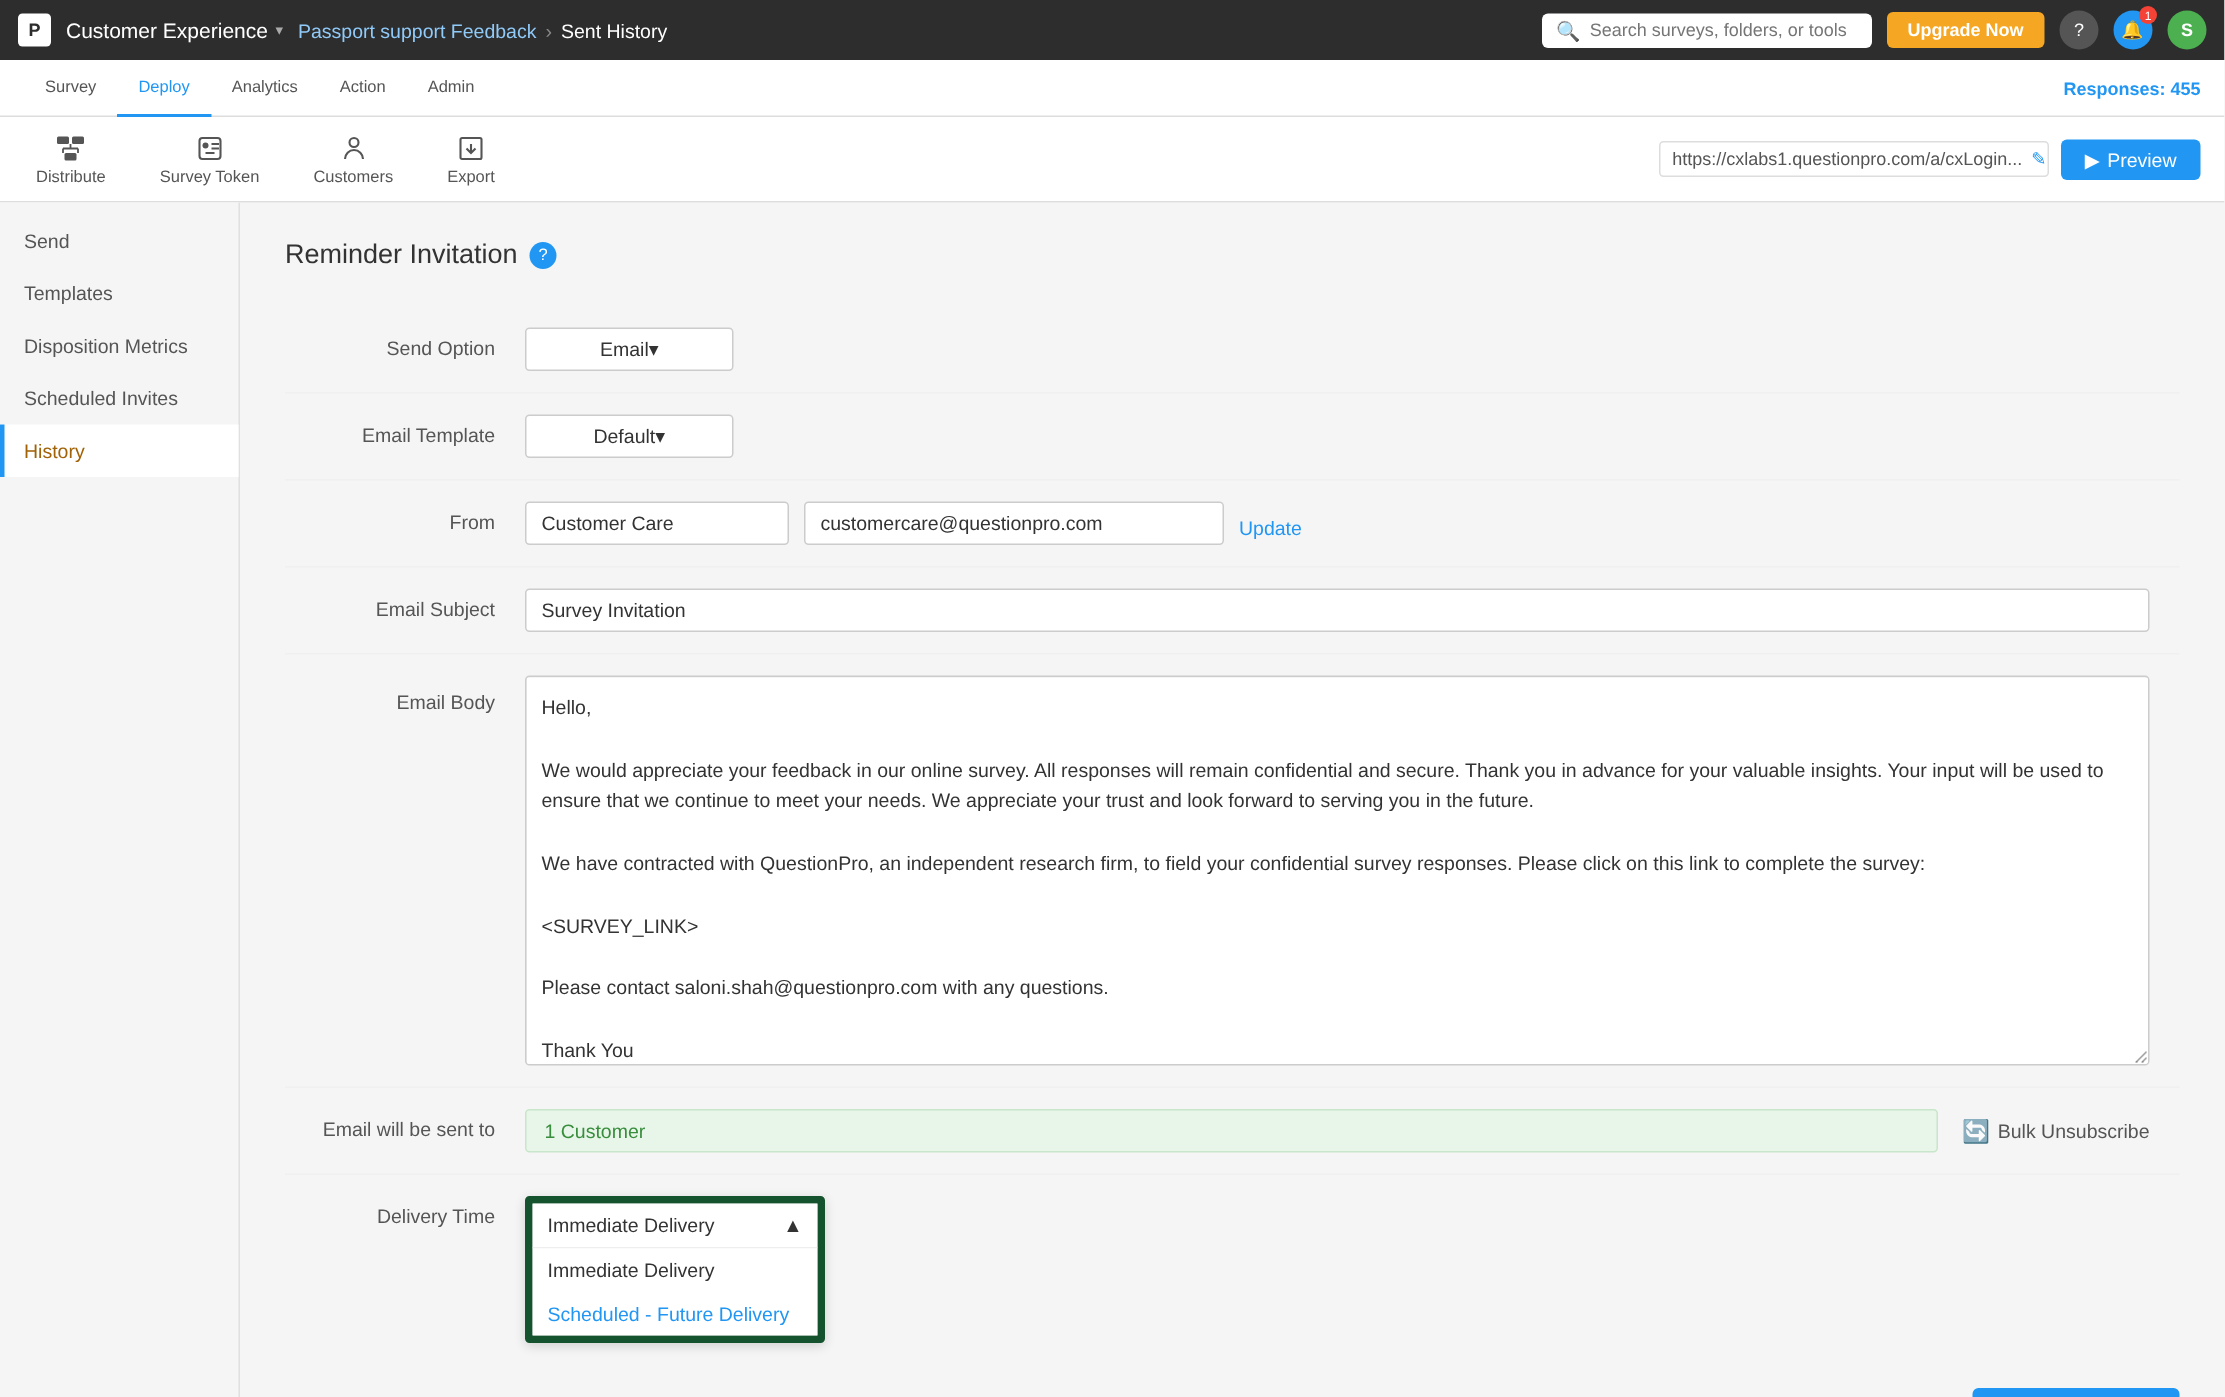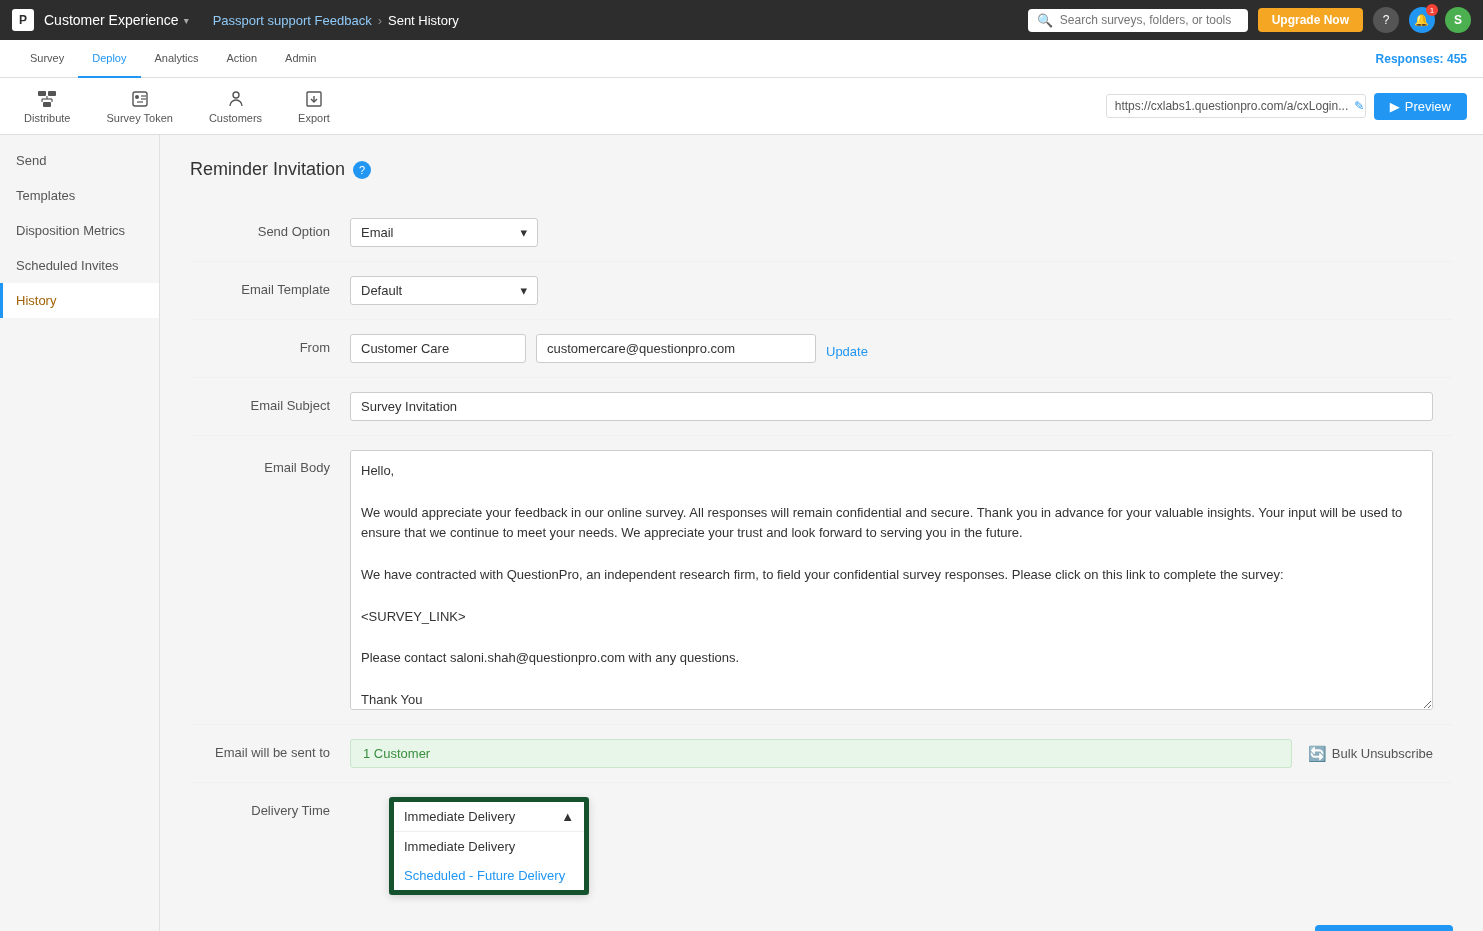--- a/index.html
+++ b/index.html
@@ -39,21 +39,21 @@
     .top-bar-app .chevron {
       font-size: 10px;
       color: #aaa;
     }
     .top-bar-breadcrumb {
       display: flex;
       align-items: center;
       gap: 6px;
       color: #ccc;
       font-size: 13px;
-      margin-left: 14px;
+      margin-left: 0;
     }
     .top-bar-breadcrumb .current-page {
       color: #fff;
       font-weight: 500;
     }
     .top-bar-breadcrumb .separator {
       color: #888;
     }
     .top-bar-right {
       margin-left: auto;
@@ -262,44 +262,44 @@
       align-items: center;
       justify-content: center;
       cursor: pointer;
     }
     .form-row {
       display: flex;
       align-items: flex-start;
       padding: 14px 20px;
       border-bottom: 1px solid #f0f0f0;
     }
-    .form-row:last-child { border-bottom: none; gap: 39px; }
+    .form-row:last-child { border-bottom: none; }
     .form-label {
       width: 140px;
       font-size: 13px;
       color: #555;
       font-weight: 500;
       padding-top: 6px;
       flex-shrink: 0;
       text-align: right;
       padding-right: 20px;
     }
     .form-field { flex: 1; }
     .select-dropdown {
       display: flex;
       align-items: center;
-      justify-content: space-between;
+      justify-content: center;
       border: 1px solid #ccc;
       border-radius: 3px;
       padding: 6px 10px;
       background: #fff;
       font-size: 13px;
       color: #333;
       cursor: pointer;
-      width: 188px;
+      width: 139px;
     }
     .from-fields {
       display: flex;
       align-items: center;
       gap: 10px;
     }
     .text-input {
       border: 1px solid #ccc;
       border-radius: 3px;
       padding: 6px 10px;

